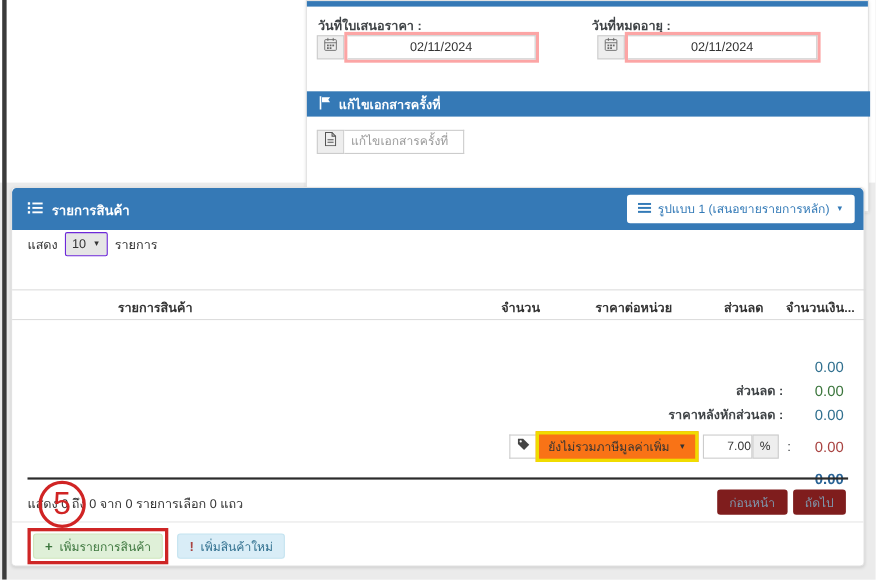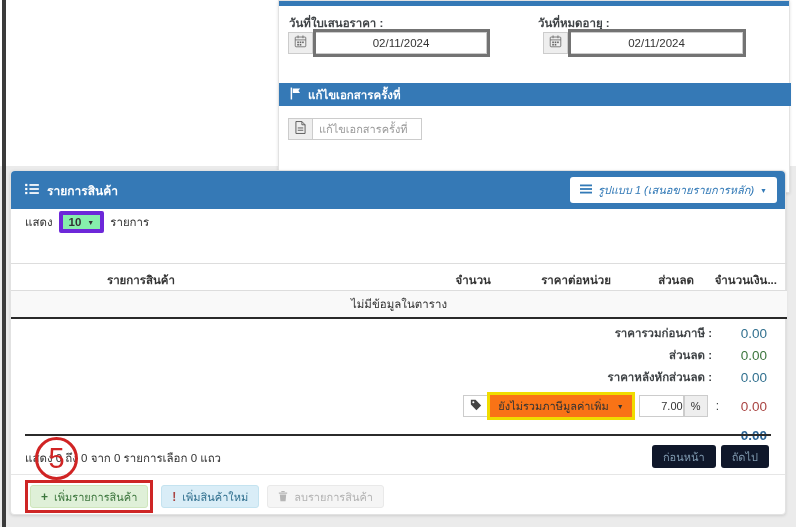--- a/index.html
+++ b/index.html
@@ -19,38 +19,38 @@
 
   .fld-label { position:absolute; font-size:11.5px; color:#3f4346; font-weight:600; }
   .lbl-quote { left:10px; top:13px; }
   .lbl-expire { left:259px; top:13px; }
 
   .date-group { position:absolute; display:flex; align-items:center; }
   .dg1 { left:9px; top:28px; }
   .dg2 { left:264px; top:28px; }
   .addon { display:flex; align-items:center; justify-content:center; background:#eeeeee; border:1px solid #cccccc; }
   .date-addon { width:25px; height:22px; }
-  .hl-yellow { border:3px solid #737373; }
+  .hl-yellow { border:3px solid #fca5a5; }
   .date-wrap { height:28px; display:flex; }
   .date-input { width:171px; height:22px; border:1px solid #cccccc; border-left:none; text-align:center; font-size:11.5px; color:#333; outline:none; font-family:inherit; background:#fff; }
   .dg2 .date-input { width:172px; }
 
   .rev-bar { position:absolute; left:0; top:82px; width:512px; height:23px; display:flex; align-items:center; gap:7px; padding-left:11px; color:#fff; font-size:11.5px; font-weight:700; }
   .rev-group { position:absolute; left:9px; top:117px; display:flex; }
   .rev-addon { width:25px; height:22px; }
   .rev-input { width:109px; height:22px; border:1px solid #ccc; border-left:none; font-size:11px; padding:0 6px; color:#333; outline:none; font-family:inherit; }
   .rev-input::placeholder { color:#9a9a9a; }
 
   .items-header { position:absolute; left:0; top:0; width:774px; height:38px; border-radius:4px 4px 0 0; display:flex; align-items:center; }
   .items-title { display:flex; align-items:center; gap:8px; padding-left:14px; color:#fff; font-size:12px; font-weight:700; }
-  .layout-btn { position:absolute; right:8px; top:6px; height:26px; background:#fff; border:none; border-radius:3px; display:flex; align-items:center; gap:6px; padding:0 10px; font-size:11px; color:#337ab7; cursor:pointer; font-family:inherit;font-style:italic; }
+  .layout-btn { position:absolute; right:8px; top:6px; height:26px; background:#fff; border:none; border-radius:3px; display:flex; align-items:center; gap:6px; padding:0 10px; font-size:11px; color:#337ab7; cursor:pointer; font-family:inherit; }
   .caret { font-size:7px; line-height:1; }
 
   .show-group { position:absolute; left:14px; top:40px; display:flex; align-items:center; gap:6px; font-size:11.5px; }
-  .select-box { display:flex; align-items:center; gap:6px; border:4px solid #6d28d9; border-radius:2px; background:#86efac; height:22px; padding:0 6px; font-size:11.5px; cursor:pointer;font-weight:bold; }
+  .select-box { display:flex; align-items:center; gap:6px; border:1px solid #6d28d9; border-radius:2px; background:#e5e5e5; height:22px; padding:0 6px; font-size:11.5px; cursor:pointer; }
   .search-group { position:absolute; right:9px; top:50px; display:flex; align-items:center; gap:6px; font-size:11.5px; font-weight:600; color:#3f4346; }
   .search-input { width:127px; height:21px; border:1px solid #555; font-size:11px; padding:0 6px; color:#444; outline:none; font-family:inherit; }
   .search-input::placeholder { color:#666; }
 
   .thead { position:absolute; left:0; top:92px; width:776px; height:28px; border-top:1px solid #ddd; border-bottom:1px solid #ddd; font-size:11.5px; font-weight:700; color:#333; }
   .thead span { position:absolute; top:7px; }
   .th1 { left:0; width:260px; text-align:center; }
   .th2 { right:296px;margin-left:33px; } .th3 { right:176px; } .th4 { right:93px; } .th5 { right:10px; }
 
   .empty-row { position:absolute; left:0; top:120px; width:776px; height:28px; background:#f9f9f9; border-bottom:2px solid #2a2a2a; display:flex; align-items:center; justify-content:center; font-size:11.5px; color:#333; }
@@ -68,21 +68,21 @@
   .vat-rate { width:45px; height:22px; border:1px solid #ccc; text-align:right; font-size:11px; margin-left:4px; outline:none; font-family:inherit; color:#333; }
   .pct-addon { width:24px; height:22px; font-size:11px; color:#333; }
   .vat-colon { margin:0 4px 0 8px; font-size:12px; color:#3f4346; }
   .vat-val { width:44px; text-align:right; font-size:13.5px; }
 
   .total-row { display:flex; align-items:center; height:24px; margin-top:2px; }
 
   .sep-dark { position:absolute; left:14px; right:14px; top:263px; border-top:2px solid #2b2b2b; }
   .footer-info { position:absolute; left:14px; top:278px; display:flex; font-size:11.5px; color:#333; }
   .pager { position:absolute; right:16px; top:274px; display:flex; gap:5px; }
-  .page-btn { background:#0f172a; color:#7e98ae; border:none; border-radius:3px; height:23px; padding:0 11px; font-size:11px; cursor:pointer; font-family:inherit; }
+  .page-btn { background:#7f1d1d; color:#7e98ae; border:none; border-radius:3px; height:23px; padding:0 11px; font-size:11px; cursor:pointer; font-family:inherit; }
   .sep-light { position:absolute; left:0; right:0; top:303px; border-top:1px solid #e6e6e6; }
 
   .btn-row { position:absolute; left:14px; top:309px; display:flex; align-items:center; gap:8px; }
   .ring-red { border:3px solid #ce2525; padding:2px; }
   .btn { display:flex; align-items:center; gap:6px; height:23px; padding:0 10px; font-size:11px; border-radius:3px; cursor:pointer; font-family:inherit; }
   .btn-add { background:#dff0d8; border:1px solid #cfe6bc; color:#3c763d; }
   .btn-new { background:#d9edf7; border:1px solid #c4e3f0; color:#31708f; }
   .btn-del { background:#f5f5f5; border:1px solid #e9e9e9; color:#b3b3b3; cursor:default; }
   .plus-glyph { font-weight:700; font-size:12px; }
   .excl-glyph { font-weight:700; font-size:12px; color:#a94442; }
@@ -202,27 +202,23 @@
 
 
     <div class="thead">
       <span class="th1">รายการสินค้า</span>
       <span class="th2">จำนวน</span>
       <span class="th3">ราคาต่อหน่วย</span>
       <span class="th4">ส่วนลด</span>
       <span class="th5">จำนวนเงิน...</span>
     </div>
 
-    <div class="empty-row">
-      <span>ไม่มีข้อมูลในตาราง</span>
-    </div>
 
     <div class="summary">
       <div class="sum-row">
-        <span class="sum-label">ราคารวมก่อนภาษี :</span>
         <span class="sum-val val-info">0.00</span>
       </div>
       <div class="sum-row">
         <span class="sum-label">ส่วนลด :</span>
         <span class="sum-val val-success">0.00</span>
       </div>
       <div class="sum-row">
         <span class="sum-label">ราคาหลังหักส่วนลด :</span>
         <span class="sum-val val-info">0.00</span>
       </div>
@@ -266,29 +262,19 @@
       <span class="ring-red">
         <button class="btn btn-add">
           <span class="plus-glyph">+</span>
           <span>เพิ่มรายการสินค้า</span>
         </button>
       </span>
       <button class="btn btn-new">
         <span class="excl-glyph">!</span>
         <span>เพิ่มสินค้าใหม่</span>
       </button>
-      <button class="btn btn-del">
-        <span><svg width="10" height="12" viewBox="0 0 12 14">
-              <g fill="#b5b5b5">
-                <rect x="1" y="2.8" width="10" height="1.5"></rect>
-                <rect x="4" y="1" width="4" height="1.4"></rect>
-                <path d="M2.2 5.3h7.6l-.7 8H2.9z"></path>
-              </g>
-            </svg></span>
-        <span>ลบรายการสินค้า</span>
-      </button>
     </div>
   </div>
 
   <div class="step-circle">
     <span>5</span>
   </div>
 </div>
 
 </body></html>

